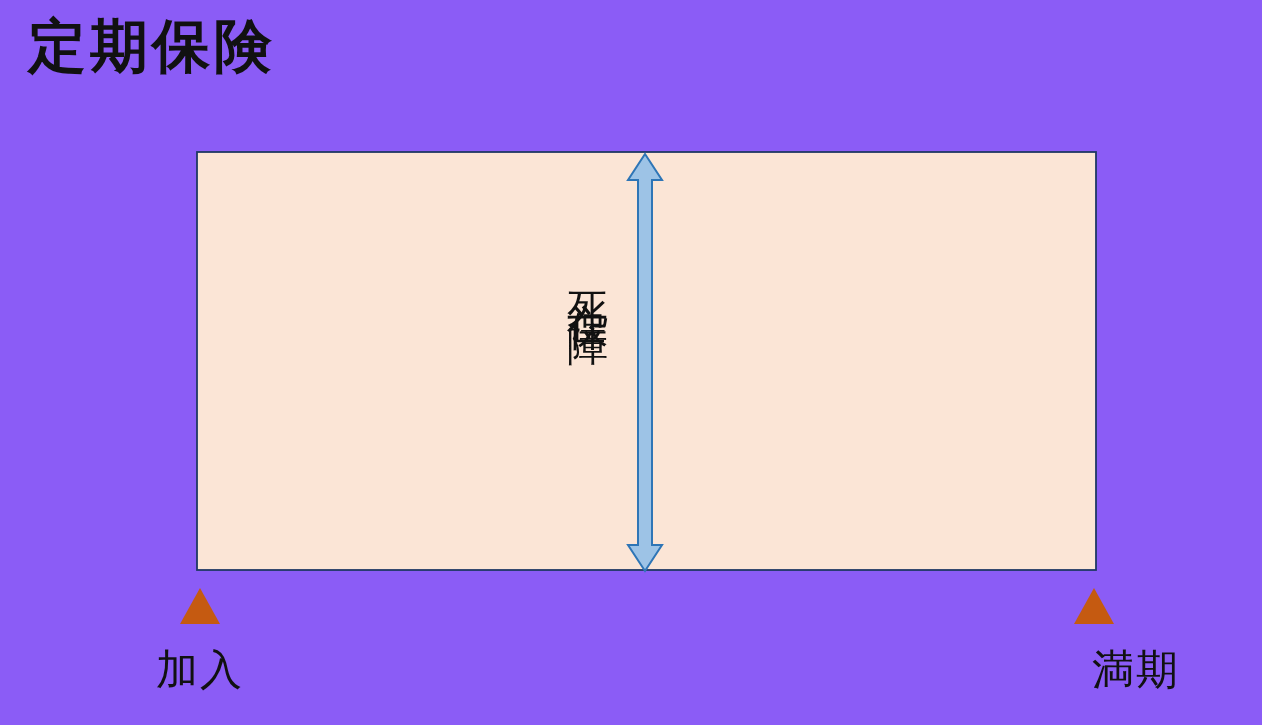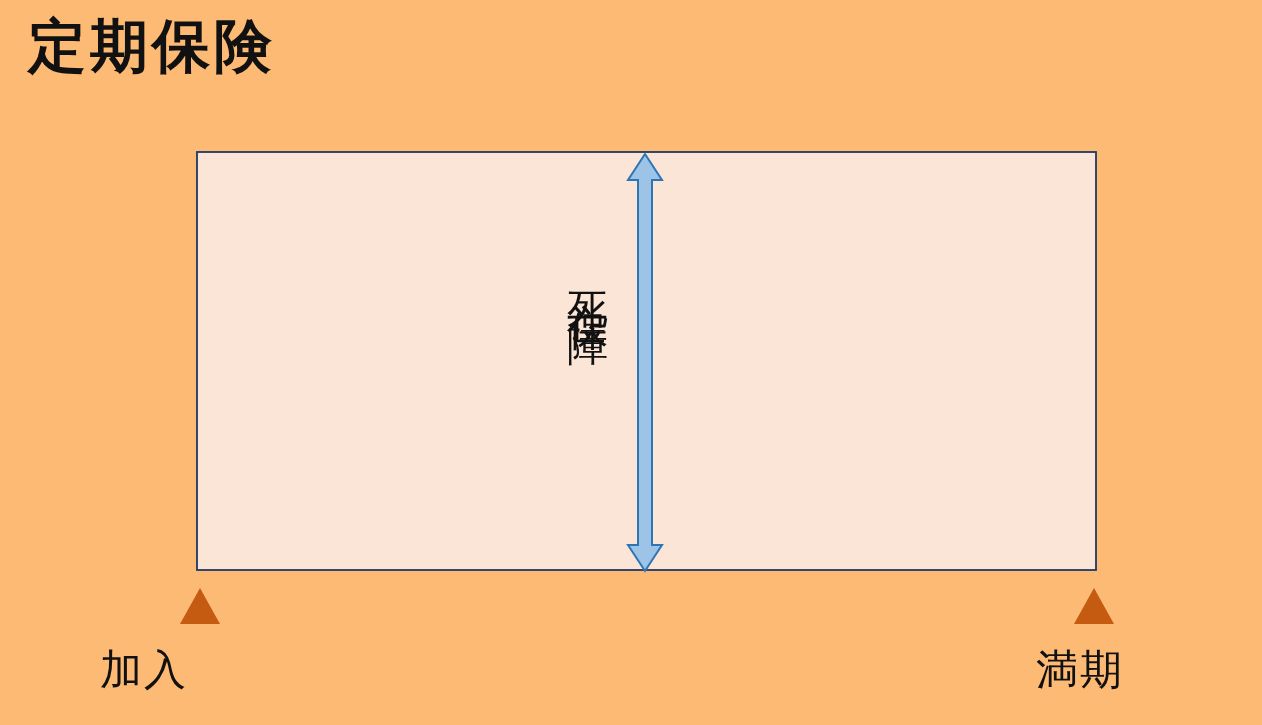--- a/index.html
+++ b/index.html
@@ -5,21 +5,21 @@
   html, body {
     margin: 0;
     padding: 0;
     background: #ffffff;
     font-family: "Liberation Sans", sans-serif;
   }
   .slide {
     position: relative;
     width: 1262px;
     height: 725px;
-    background: #fdba74;
+    background: #8b5cf6;
     overflow: hidden;
   }
   .slide-title {
     position: absolute;
     left: 28px;
     top: 14px;
     margin: 0;
     font-size: 58px;
     font-weight: 600;
     color: #111111;
@@ -43,20 +43,21 @@
     text-orientation: upright;
     font-size: 41px;
     letter-spacing: 10px;
     color: #111111;
     line-height: 1.1;
   }
   .timeline-label {
     position: absolute;
     top: 642px;
     width: 200px;
+    text-align: center;
     font-size: 42px;
     color: #111111;
     letter-spacing: 2px;
   }
   .timeline-label.start { left: 100px; }
   .timeline-label.end   { left: 1036px; }
 </style>
 </head>
 <body>
 

